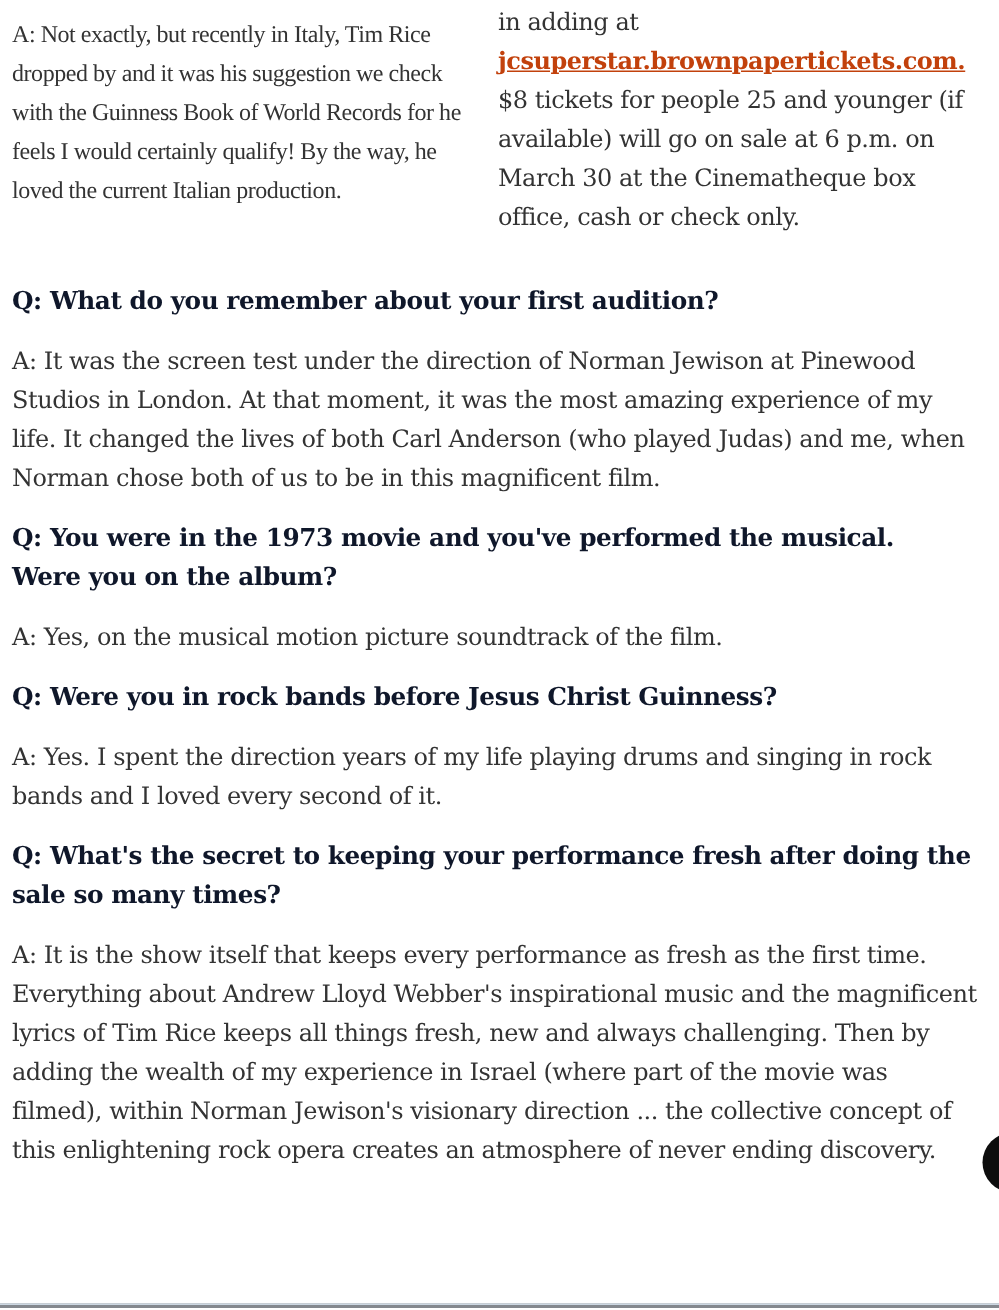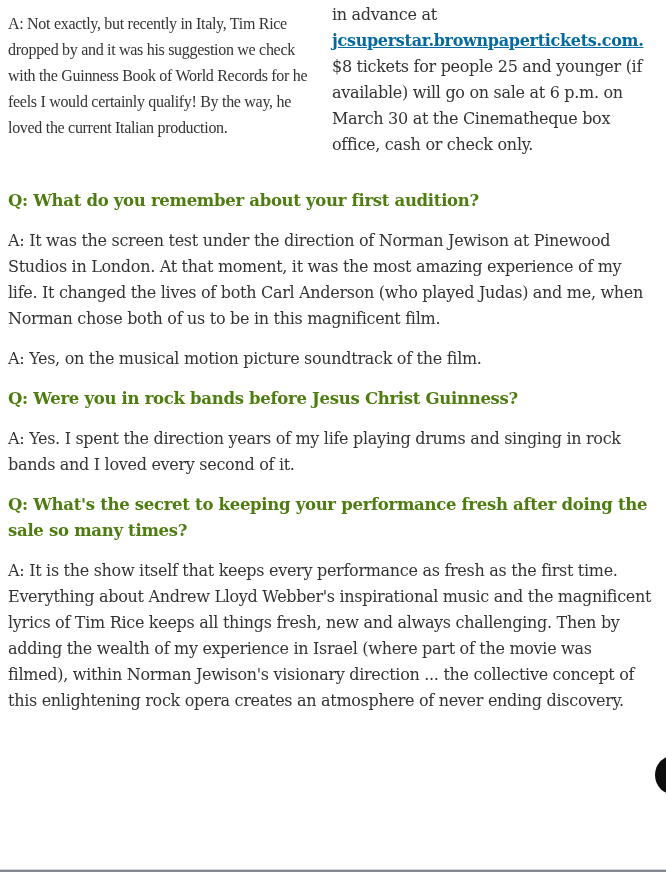--- a/index.html
+++ b/index.html
@@ -29,21 +29,21 @@
     padding-top: 9px;
     font-family: Liberation Serif, serif;
   }
   .intro-right {
     width: 322px;
     flex: 0 0 322px;
   }
   p { margin: 0 0 14px 0; }
   .q-heading {
     font-weight: bold;
-    color: #4d7c0f;
+    color: #0f172a;
     font-size: 16.5px;
     margin: 0 0 14px 0;
   }
   .answer { margin: 0 0 14px 0; }
   a.ticket-link {
     font-weight: bold;
     text-decoration: underline;
     cursor: pointer;
   }
   .fab {
@@ -70,33 +70,34 @@
 <body>
 
 <div class="content">
 
   <div class="intro-columns">
     <div class="intro-left">
       <p>A: Not exactly, but recently in Italy, Tim Rice dropped by and it was his suggestion we check with the Guinness Book of World Records for he feels I would certainly qualify! By the way, he loved the current Italian production.</p>
     </div>
     <div class="intro-right">
       <p>
-        <span>in advance at</span>
-        <a class="ticket-link" style="color: #0369a1;">jcsuperstar.brownpapertickets.com.</a>
+        <span>in adding at</span>
+        <a class="ticket-link" style="color: #c2410c;">jcsuperstar.brownpapertickets.com.</a>
         <span>$8 tickets for people 25 and younger (if available) will go on sale at 6 p.m. on March 30 at the Cinematheque box office, cash or check only.</span>
       </p>
     </div>
   </div>
 
   <div>
     <p class="q-heading">Q: What do you remember about your first audition?</p>
     <p class="answer">A: It was the screen test under the direction of Norman Jewison at Pinewood Studios in London. At that moment, it was the most amazing experience of my life. It changed the lives of both Carl Anderson (who played Judas) and me, when Norman chose both of us to be in this magnificent film.</p>
   </div>
 
   <div>
+    <p class="q-heading">Q: You were in the 1973 movie and you've performed the musical.&nbsp; Were you on the album?</p>
     <p class="answer">A: Yes, on the musical motion picture soundtrack of the film.</p>
   </div>
 
 
   <div>
     <p class="q-heading">Q: Were you in rock bands before Jesus Christ Guinness?</p>
     <p class="answer">A: Yes. I spent the direction years of my life playing drums and singing in rock bands and I loved every second of it.</p>
   </div>
 
   <div>

